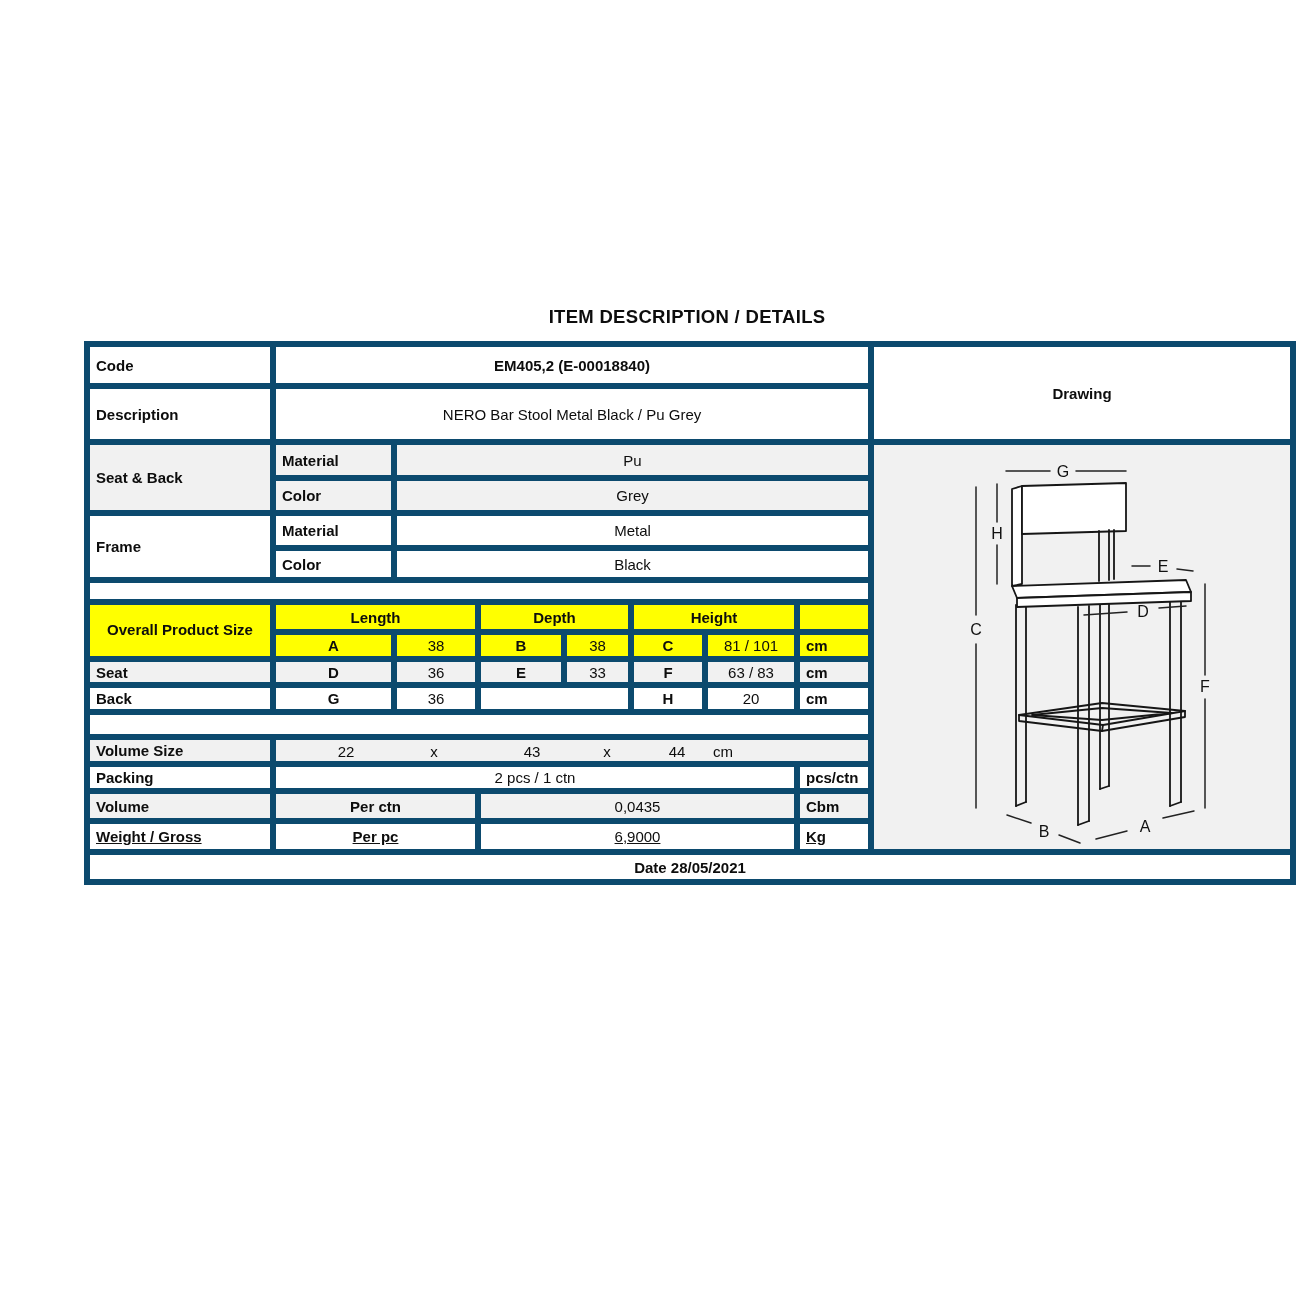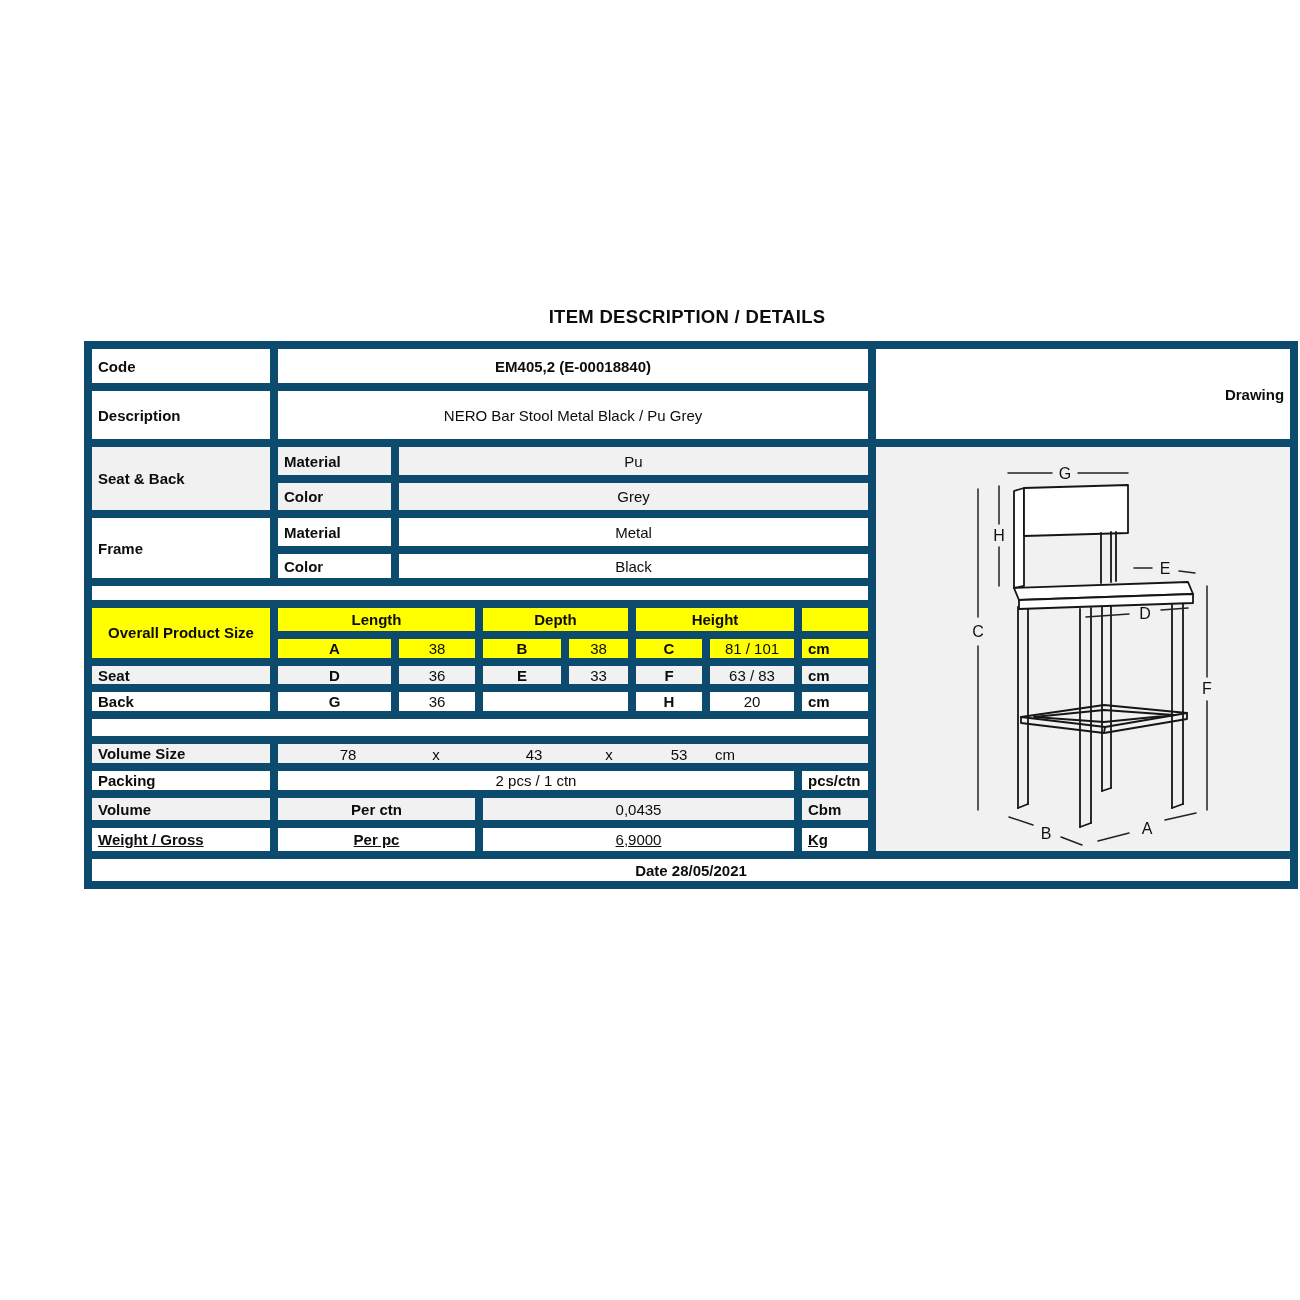--- a/index.html
+++ b/index.html
@@ -10,36 +10,36 @@
   .sheet{position:absolute;left:36px;top:306px;width:1206px;padding-left:48px;}
   .title{
     text-align:center;font-weight:bold;font-size:18.5px;letter-spacing:.3px;
     margin:0 0 13px 0;color:#0d0d0d;
   }
   table.spec{
     border-collapse:collapse;table-layout:fixed;width:1206px;
     border:3px solid #000;
   }
   table.spec td{
-    border:8px solid #0c4a6e;padding:0 6px;font-size:15px;color:#0d0d0d;
+    border:6px solid #0c4a6e;padding:0 6px;font-size:15px;color:#0d0d0d;
     overflow:hidden;white-space:nowrap;background:#fff;
   }
   tr.sep td{border-top-width:3px;}
   .lbl{font-weight:bold;text-align:left;}
   .val{text-align:center;}
   .bold{font-weight:bold;}
   .hdr{font-weight:bold;text-align:center;}
   .key{font-weight:bold;text-align:center;}
   .num{text-align:center;}
   .unit{font-weight:bold;text-align:left;padding:0 5px;}
   .center{text-align:center;white-space:normal;line-height:1.25;}
   tr.grey-row td{background:#f1f1f1;}
   tr.yellow-row td{background:#ffff00;}
   td.drawing-title{
-    font-weight:bold;font-size:17px;text-align:right;vertical-align:middle;background:#fff;margin-top:48px;
+    font-weight:bold;font-size:17px;text-align:center;vertical-align:middle;background:#fff;margin-top:48px;
   }
   td.drawing-cell{padding:0;background:#fff;vertical-align:top;}
   td.psize-cell{position:relative;}
   td.psize-cell span{
     position:absolute;top:50%;transform:translate(-50%,-50%);font-size:15px;
   }
   .r-code{height:42px;}  .r-desc{height:56px;}
   .r-mat1{height:36px;}  .r-col1{height:35px;}
   .r-mat2{height:34px;}  .r-col2{height:32px;}
   .r-emp1{height:22px;}  .r-yhdr{height:29px;}
@@ -223,25 +223,25 @@
         <td class="unit">cm</td>
       </tr>
 
       <tr class="r-emp2 sep">
         <td colspan="8"></td>
       </tr>
 
       <tr class="r-psize sep grey-row">
         <td class="lbl">Volume Size</td>
         <td class="psize-cell" colspan="7">
-          <span style="left:70px">78</span>
+          <span style="left:70px">22</span>
           <span style="left:158px">x</span>
           <span style="left:256px">43</span>
           <span style="left:331px">x</span>
-          <span style="left:401px">53</span>
+          <span style="left:401px">44</span>
           <span style="left:447px">cm</span>
         </td>
       </tr>
 
       <tr class="r-pack">
         <td class="lbl">Packing</td>
         <td class="val" colspan="6">2 pcs / 1 ctn</td>
         <td class="unit">pcs/ctn</td>
       </tr>
 

